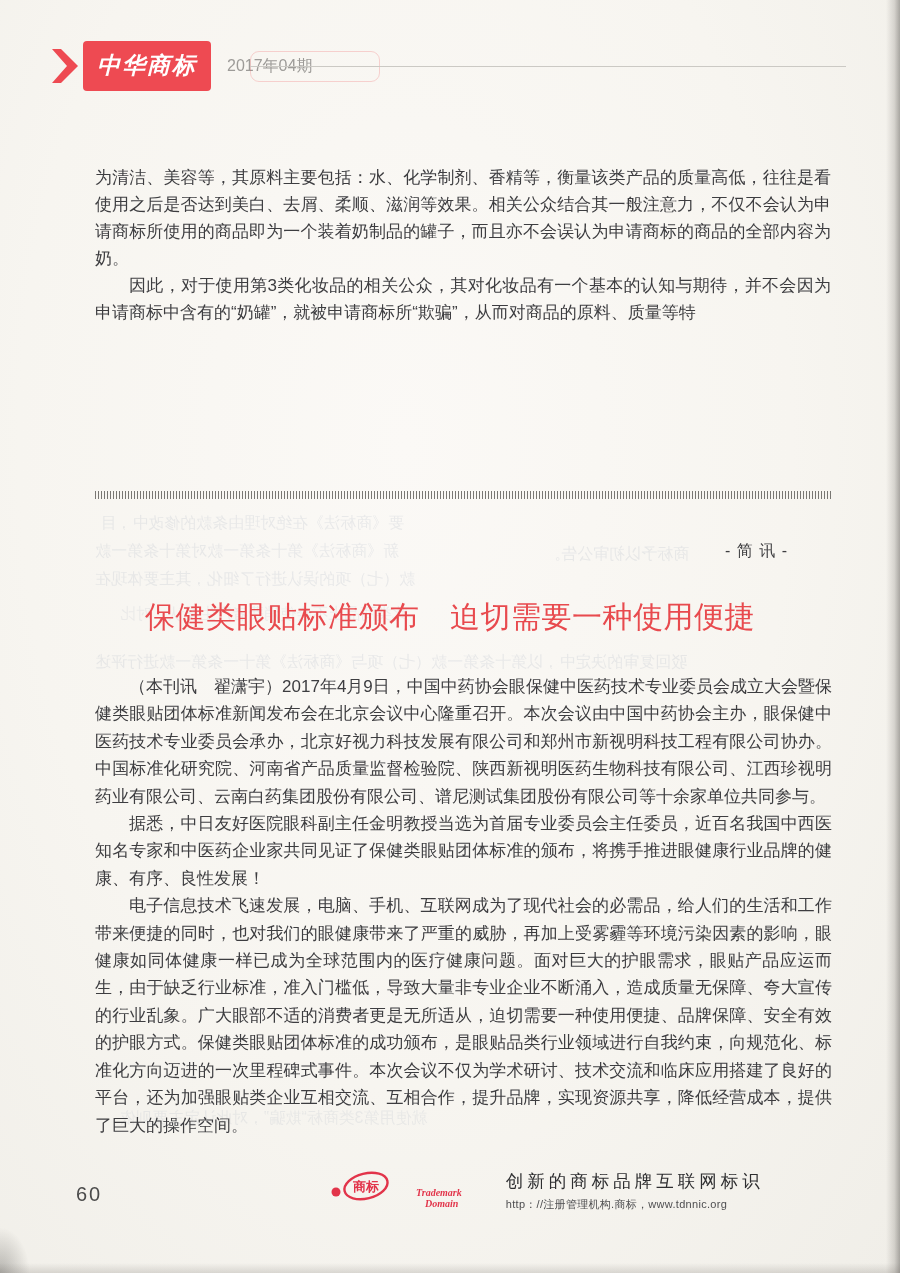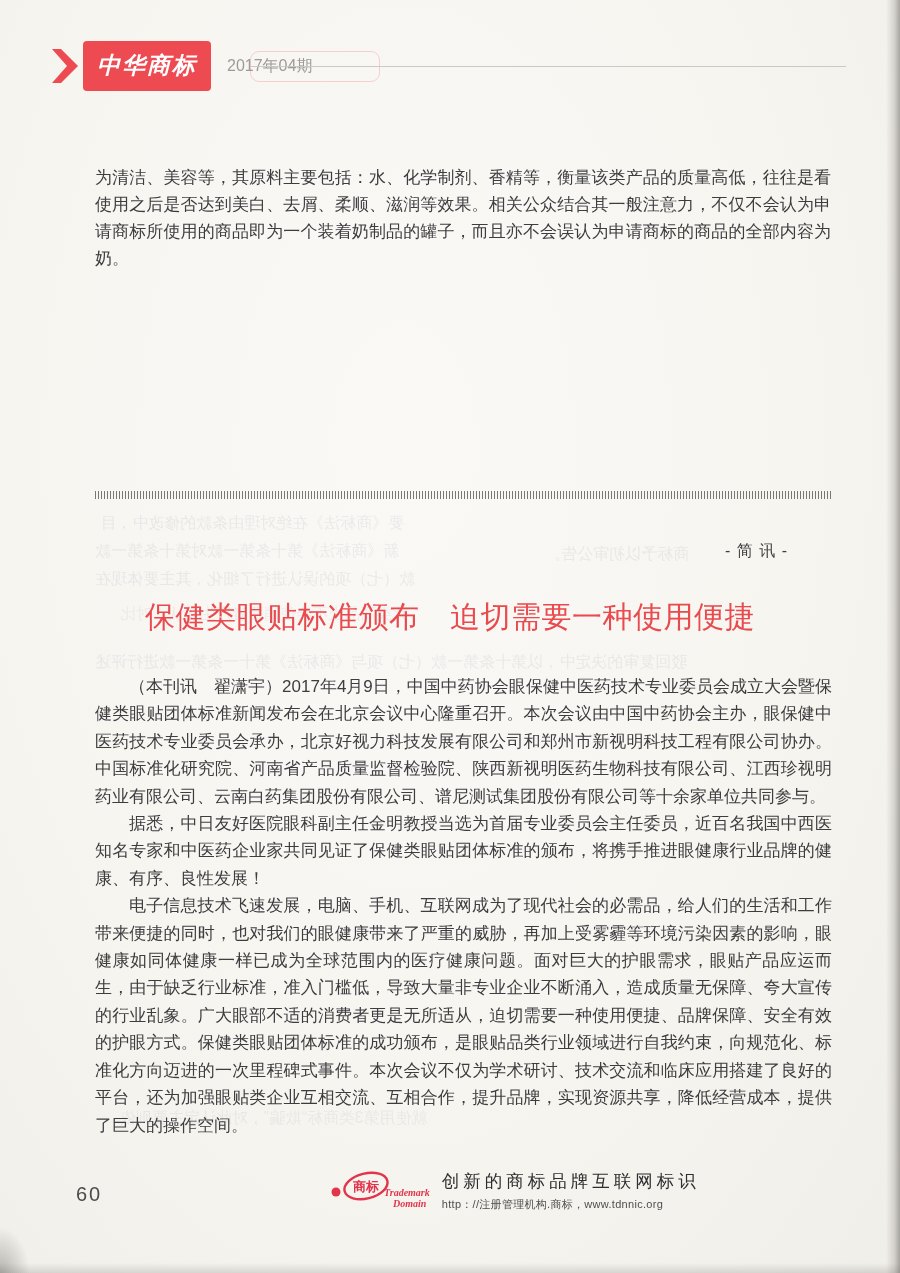--- a/index.html
+++ b/index.html
@@ -49,21 +49,21 @@
 
   .headline { position:absolute; left:0; top:597px; width:100%; text-align:center;
     font-size:30px; color:#e84a4e; letter-spacing:.5px; white-space:nowrap; }
 
   .body { position:absolute; left:95px; top:673px; width:737px;
     font-size:17px; line-height:27.4px; color:#3d3d40; text-align:justify; }
   .body p { text-indent:2em; }
 
   
   .page-num { position:absolute; left:76px; top:1183px; font-size:20px; letter-spacing:2px; color:#4b4b4b; }
-  .footer-brand { position:absolute; left:330px; top:1165px; display:flex; align-items:flex-start; }
+  .footer-brand { position:absolute; left:330px; top:1165px; display:flex; align-items:flex-start;gap:32px; }
   .logo { position:relative; width:64px; height:46px; }
   .logo svg { display:block; }
   .logo-en { color:#e2344a; font-style:italic; font-weight:bold; font-size:10px; line-height:11px;
     margin:22px 0 0 -10px; font-family:"Liberation Serif","DejaVu Serif",serif; }
   .logo-en .l2 { margin-left:9px; display:block; }
   .slogan-wrap { margin-left:12px; padding-top:4px; }
   .slogan { font-size:17.5px; color:#2e2e30; letter-spacing:4px; }
   .url { margin-top:4px; font-size:11px; color:#4e4e50; letter-spacing:.3px; }
 
   
@@ -102,20 +102,21 @@
     </span>
     <span class="brand-box">中华商标</span>
     <span class="issue-echo"></span>
     <span class="issue">2017年04期</span>
   </div>
   <div class="header-rule"></div>
 
   <div class="columns">
     <div class="col">
       <p>为清洁、美容等，其原料主要包括：水、化学制剂、香精等，衡量该类产品的质量高低，往往是看使用之后是否达到美白、去屑、柔顺、滋润等效果。相关公众结合其一般注意力，不仅不会认为申请商标所使用的商品即为一个装着奶制品的罐子，而且亦不会误认为申请商标的商品的全部内容为奶。</p>
+      <p class="p-indent">因此，对于使用第3类化妆品的相关公众，其对化妆品有一个基本的认知与期待，并不会因为申请商标中含有的“奶罐”，就被申请商标所“欺骗”，从而对商品的原料、质量等特</p>
     </div>
   </div>
 
   <div class="divider"></div>
   <div class="section-label">- 简 讯 -</div>
   <div class="headline">保健类眼贴标准颁布　迫切需要一种使用便捷</div>
 
   <div class="body">
     <p>（本刊讯　翟潇宇）2017年4月9日，中国中药协会眼保健中医药技术专业委员会成立大会暨保健类眼贴团体标准新闻发布会在北京会议中心隆重召开。本次会议由中国中药协会主办，眼保健中医药技术专业委员会承办，北京好视力科技发展有限公司和郑州市新视明科技工程有限公司协办。中国标准化研究院、河南省产品质量监督检验院、陕西新视明医药生物科技有限公司、江西珍视明药业有限公司、云南白药集团股份有限公司、谱尼测试集团股份有限公司等十余家单位共同参与。</p>
     <p>据悉，中日友好医院眼科副主任金明教授当选为首届专业委员会主任委员，近百名我国中西医知名专家和中医药企业家共同见证了保健类眼贴团体标准的颁布，将携手推进眼健康行业品牌的健康、有序、良性发展！</p>

